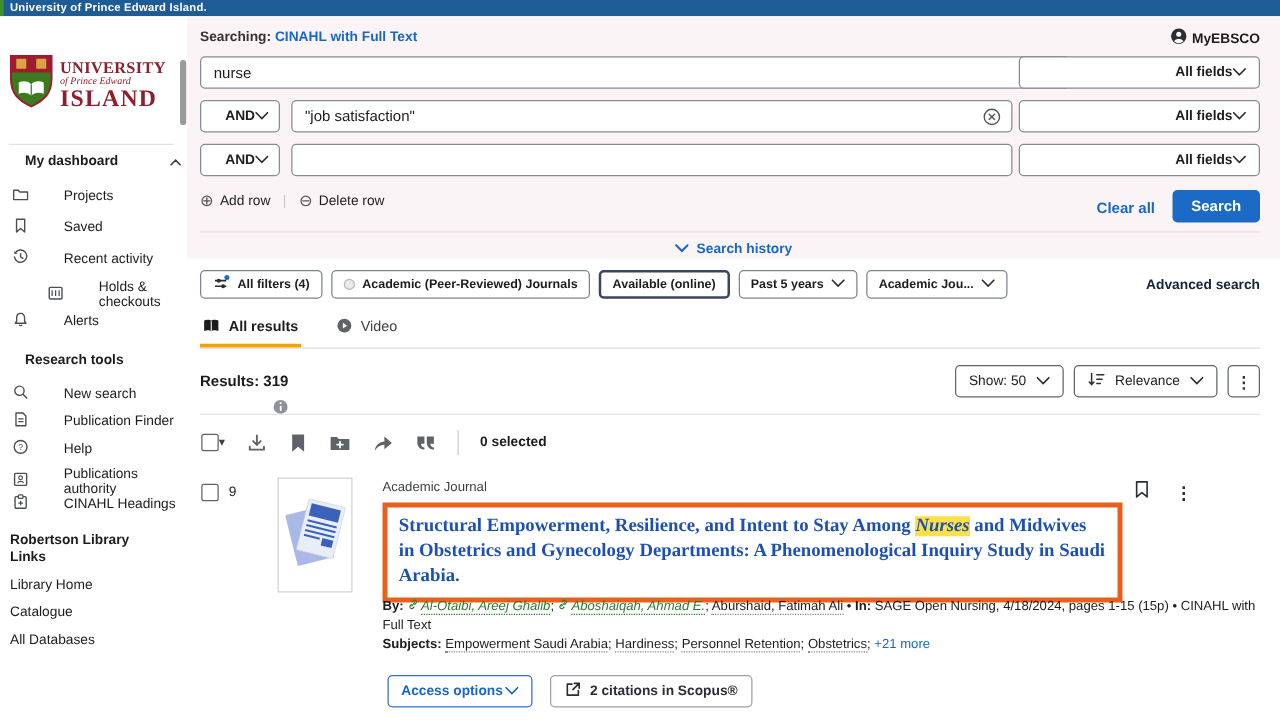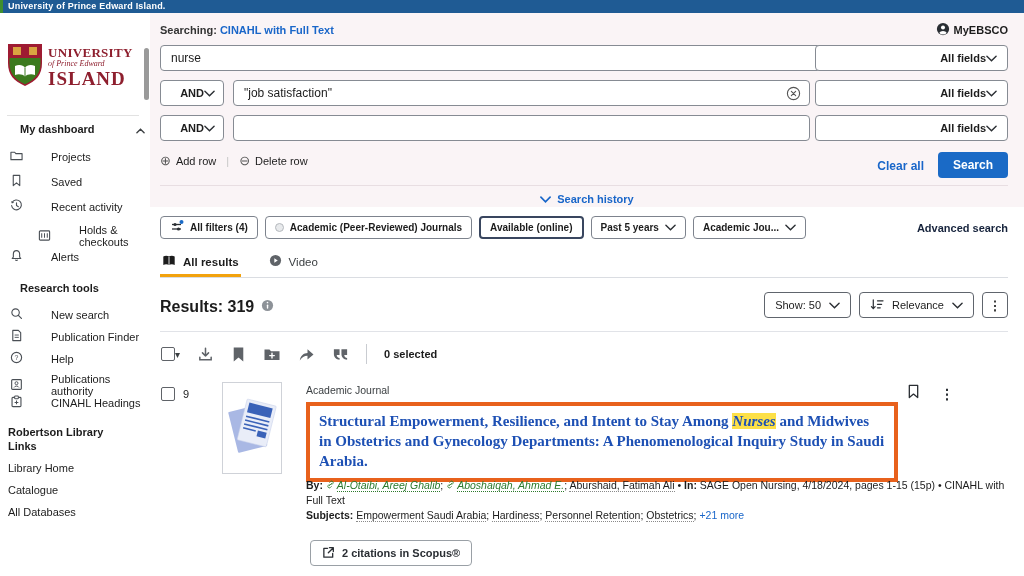--- a/index.html
+++ b/index.html
@@ -53,21 +53,21 @@
   .chip { display:flex; align-items:center; gap:6px; background:#fff; border:1px solid #7d838d; border-radius:4px; height:23px; padding:0 9px; font-size:10px; font-weight:bold; color:#1c1c1c; cursor:pointer; white-space:nowrap; }
   .chip.selected { border:2px solid #39465f; }
   .chip .circ { width:9px; height:9px; border-radius:50%; border:1px solid #b4b8bd; background:#e8eaec; }
   .adv-search { position:absolute; right:16px; top:222px; font-size:11px; font-weight:bold; color:#16233c; cursor:pointer; }
   .tabs-row { position:absolute; left:160px; top:248px; width:848px; border-bottom:1px solid #dadde2; display:flex; gap:26px; }
   .tab { display:flex; align-items:center; gap:7px; font-size:11.5px; padding:6px 2px 8px 2px; cursor:pointer; color:#3c4043; }
   .tab.active { font-weight:bold; color:#1c1c1c; border-bottom:3px solid #f2a20d; padding-bottom:5px; }
 
   
   .results-row { position:absolute; left:160px; top:292px; width:848px; height:28px; }
-  .results-count { position:absolute; left:0; top:6px; display:flex; align-items:center; gap:7px; font-size:16px; font-weight:bold; }
+  .results-count { position:absolute; left:0; top:6px; display:flex; align-items:flex-end; gap:7px; font-size:12px; font-weight:bold;flex-direction:column; }
   .rb-right { position:absolute; right:0; top:0; display:flex; gap:8px; align-items:center; }
   .drop-box { display:flex; align-items:center; gap:8px; background:#fff; border:1px solid #60656d; border-radius:4px; height:26px; padding:0 10px; font-size:11px; color:#1c1c1c; cursor:pointer; }
   .kebab-btn { width:26px; height:26px; border:1px solid #60656d; border-radius:4px; background:#fff; display:flex; align-items:center; justify-content:center; font-size:13px; font-weight:bold; color:#333; cursor:pointer; }
   .results-hr { position:absolute; left:160px; top:331px; width:848px; height:1px; background:#e1e3e8; }
 
   
   .toolbar { position:absolute; left:161px; top:344px; display:flex; align-items:center; gap:17px; }
   .cb { width:14px; height:14px; border:1.5px solid #5f6368; border-radius:2px; background:#fff; cursor:pointer; }
   .cb-caret { font-size:10px; color:#3c4043; cursor:pointer; margin-left:-9px; }
   .tb-icon { cursor:pointer; display:flex; align-items:center; }
@@ -479,20 +479,26 @@
 
 <div class="byline" id="byline"><span class="b">By: </span><span><svg width="9" height="9" viewBox="0 0 12 12" style="margin-right:2px;">
         <path d="M4.5 7.5 L7.5 4.5 M5 3.2 l1.3 -1.3 a2 2 0 0 1 2.8 2.8 L7.8 6 M7 8.8 l-1.3 1.3 a2 2 0 0 1 -2.8 -2.8 L4.2 6" stroke="#2c7a2c" fill="none" stroke-width="1.2" stroke-linecap="round"></path>
       </svg></span><span class="author-linked">Al-Otaibi, Areej Ghalib</span>; <span><svg width="9" height="9" viewBox="0 0 12 12" style="margin-right:2px;">
         <path d="M4.5 7.5 L7.5 4.5 M5 3.2 l1.3 -1.3 a2 2 0 0 1 2.8 2.8 L7.8 6 M7 8.8 l-1.3 1.3 a2 2 0 0 1 -2.8 -2.8 L4.2 6" stroke="#2c7a2c" fill="none" stroke-width="1.2" stroke-linecap="round"></path>
       </svg></span><span class="author-linked">Aboshaiqah, Ahmad E.</span>; <span class="author-plain">Aburshaid, Fatimah Ali</span> • <span class="b">In:</span> SAGE Open Nursing, 4/18/2024, pages 1-15 (15p) • CINAHL with Full Text</div>
 
 <div class="subjects" id="subjects"><span class="b">Subjects: </span><span class="subject-term">Empowerment Saudi Arabia</span>; <span class="subject-term">Hardiness</span>; <span class="subject-term">Personnel Retention</span>; <span class="subject-term">Obstetrics</span>; <span class="more-link">+21 more</span></div>
 
 <div class="result-btns">
+  <button class="access-btn">
+    <span>Access options</span>
+    <span><svg width="11" height="7" viewBox="0 0 12 7">
+          <path d="M1 1 L6 6 L11 1" stroke="#1966c9" stroke-width="1.5" fill="none" stroke-linecap="round"></path>
+        </svg></span>
+  </button>
   <button class="scopus-btn">
     <span>
       <svg width="13" height="13" viewBox="0 0 14 14">
           <path d="M6 2.5 H2 V12 H11.5 V8" stroke="#2a2e33" stroke-width="1.4" fill="none" stroke-linecap="round" stroke-linejoin="round"></path>
           <path d="M8 1.8 H12.2 V6 M12.2 1.8 L6.8 7.2" stroke="#2a2e33" stroke-width="1.4" fill="none" stroke-linecap="round" stroke-linejoin="round"></path>
         </svg>
     </span>
     <span>2 citations in Scopus®</span>
   </button>
 </div>

